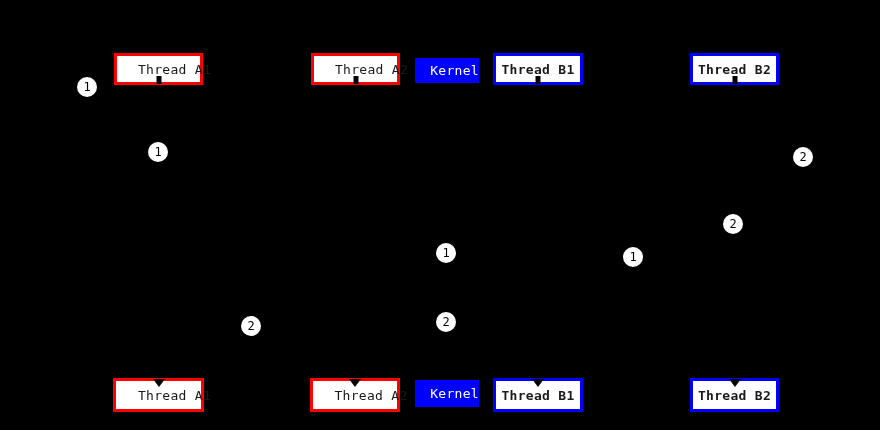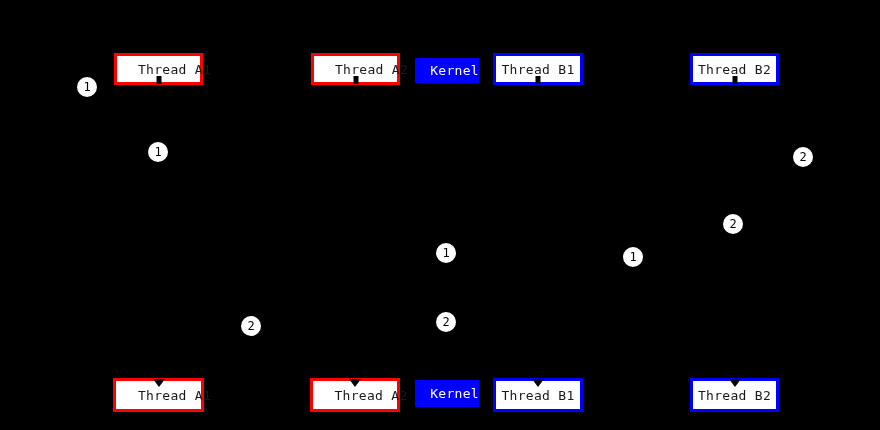--- a/index.html
+++ b/index.html
@@ -9,21 +9,21 @@
     background:var(--background,#000); overflow:hidden;
     font-family:"DejaVu Sans Mono", monospace;
   }
   .node {
     position:absolute; background:var(--node-fill,#fff);
     display:flex; align-items:center; justify-content:center;
     font-size:13px; letter-spacing:.3px; color:var(--node-text,#1a1a1a);
     white-space:nowrap;
   }
   .node.red    { border:3px solid var(--thread-a-border,#ff0000);padding-left:32px; }
-  .node.blue   { border:3px solid var(--thread-b-border,#0000ff); }
+  .node.blue   { border:3px solid var(--thread-b-border,#0000ff);font-weight:bold; }
   .node.kernel { background:var(--kernel-fill,#0000ff); color:var(--kernel-text,#fff); border:none;justify-content:flex-end; }
   .notch-bottom {
     position:absolute; left:50%; bottom:-2px; transform:translateX(-50%);
     width:5px; height:8px; background:#000;
   }
   .notch-top {
     position:absolute; left:50%; top:-2px; transform:translateX(-50%);
     width:0; height:0;
     border-left:6px solid transparent; border-right:6px solid transparent;
     border-top:8px solid #000;

